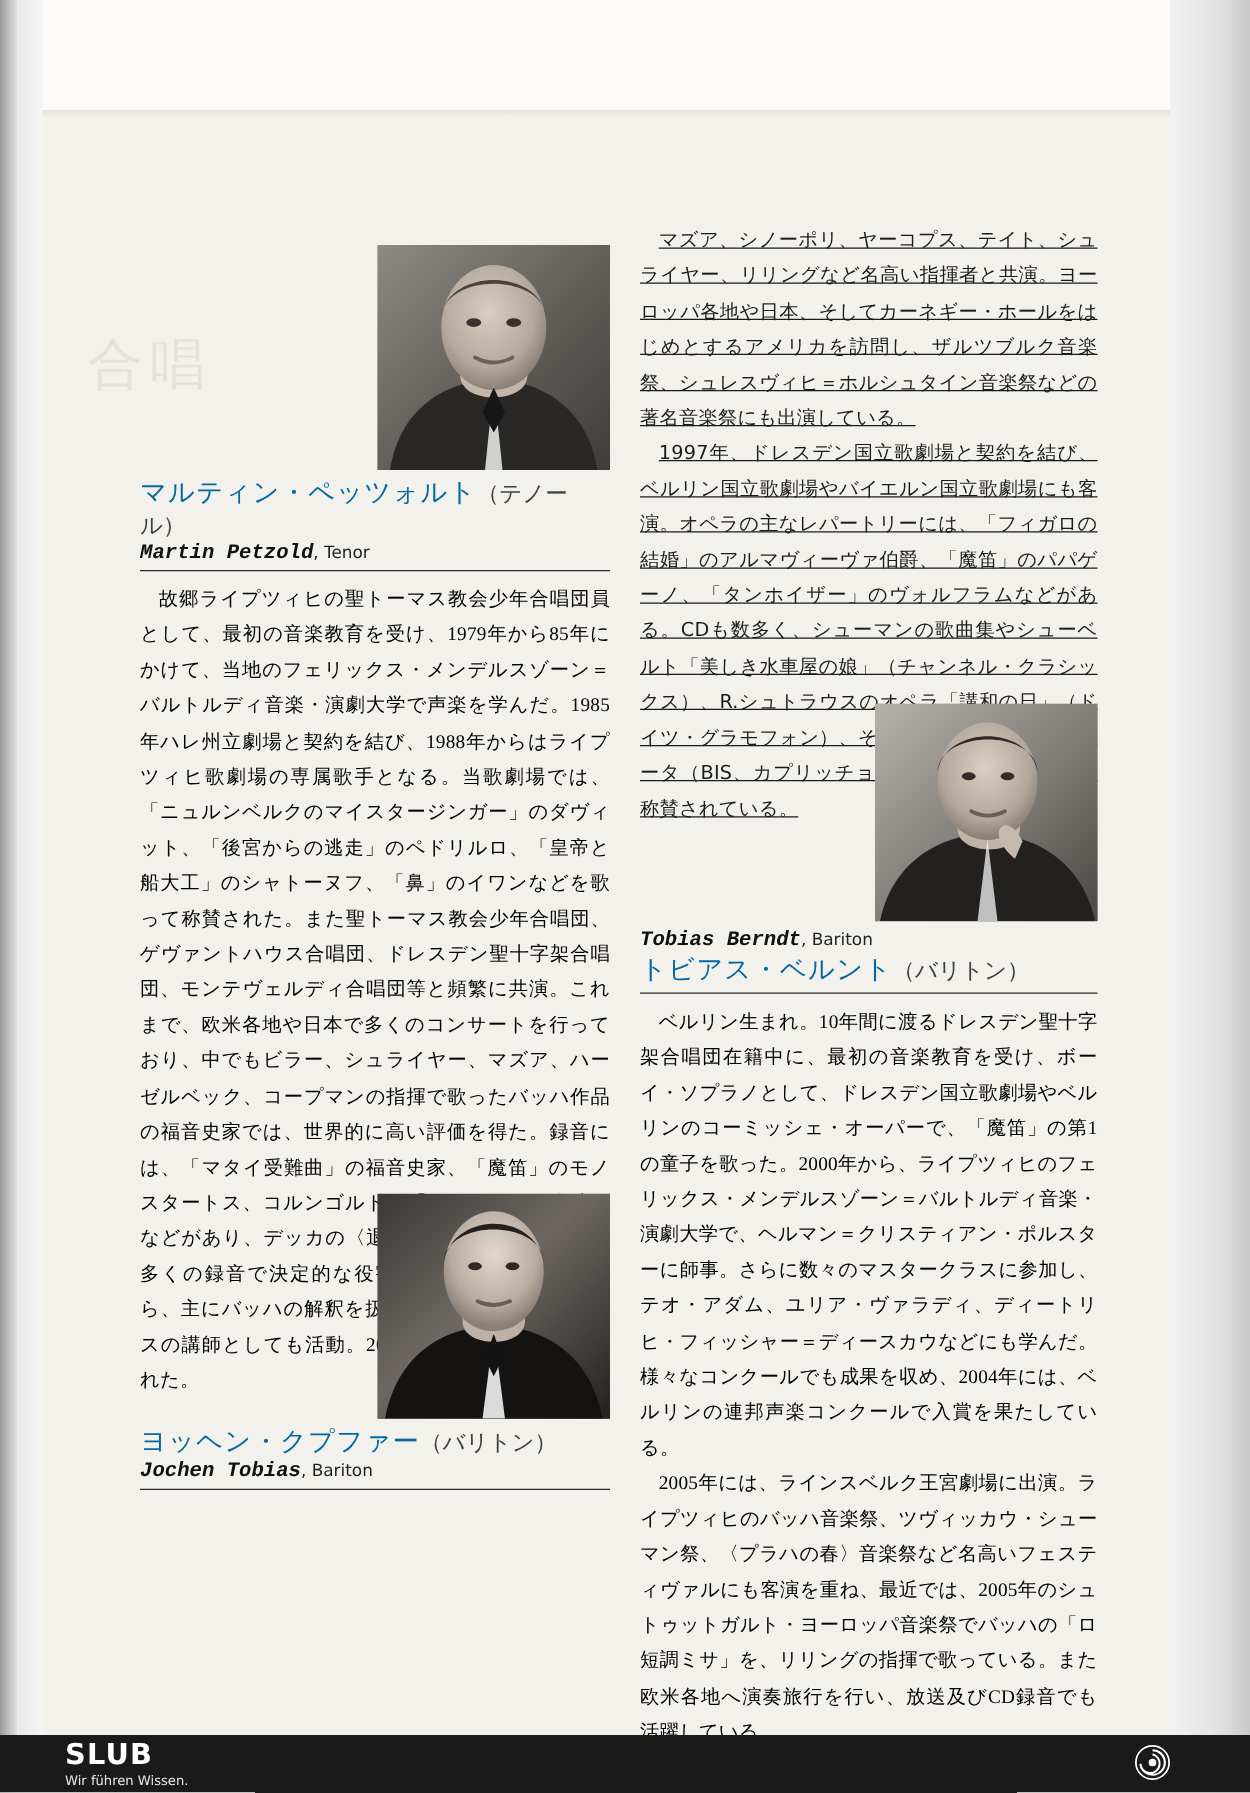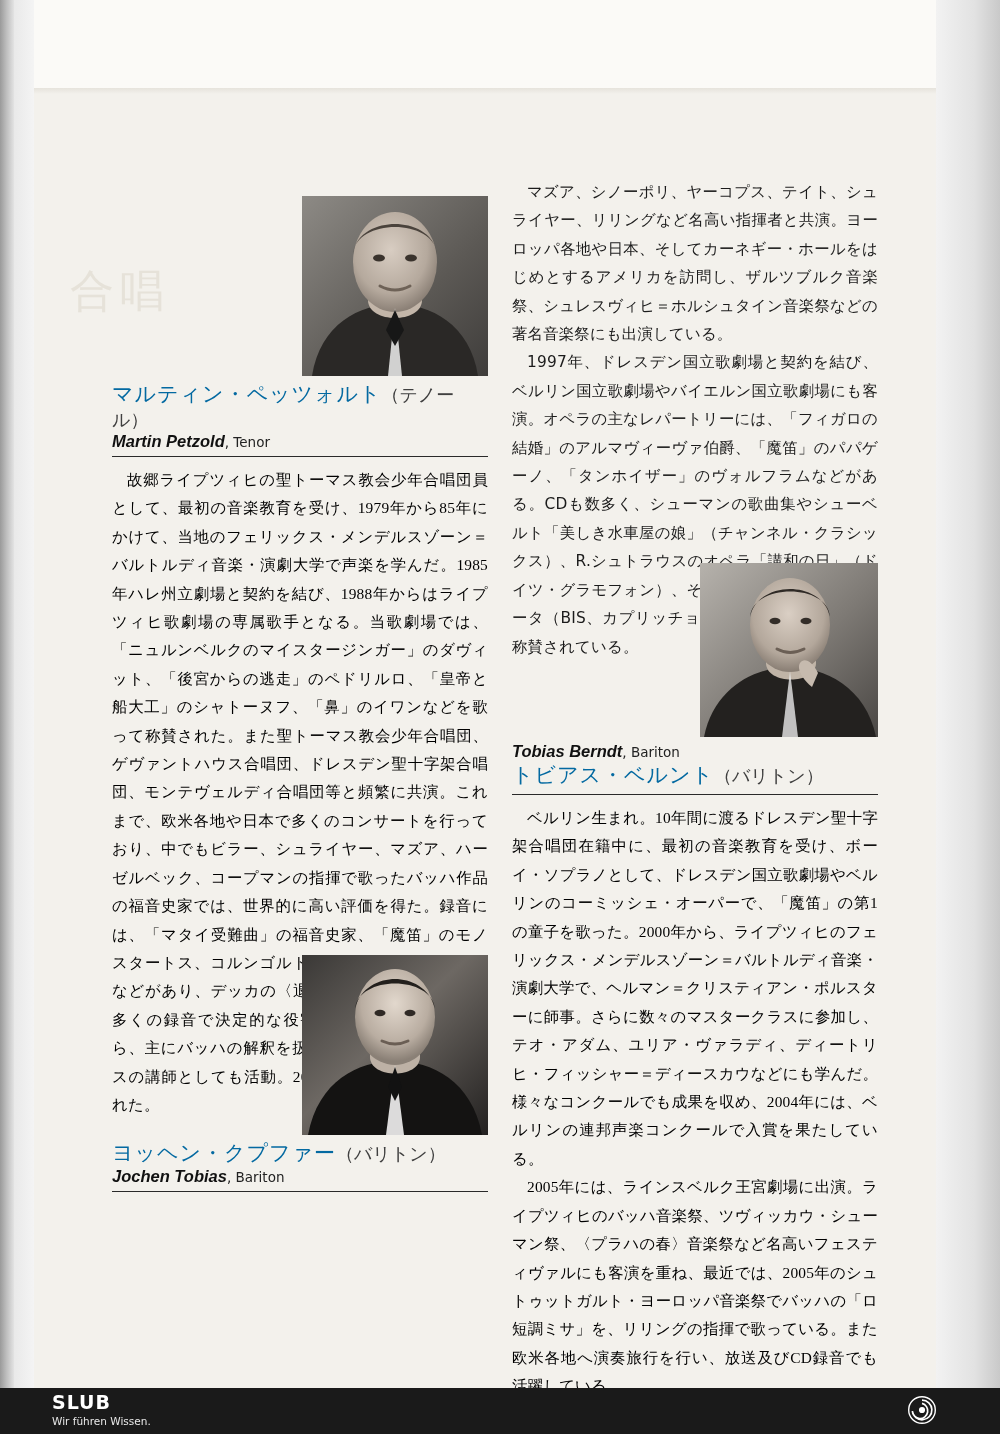--- a/index.html
+++ b/index.html
@@ -81,21 +81,21 @@
     color: #efece5;
     font-family: "DejaVu Sans", sans-serif;
   }
 
   
   .col {
     position: absolute;
     font-family: "DejaVu Sans", sans-serif;
     color: #1b1b1b;
   }
-  .col-right { left: 512px; top: 178px; width: 366px; }
+  .col-right { left: 512px; top: 178px; width: 366px; text-decoration: underline; }
 
   .para {
     font-size: 15.4px;
     line-height: 28.4px;
     text-align: justify;
     margin: 0 0 0 0;
     text-indent: 0;
     letter-spacing: 0.2px;
   }
   .para.indent { text-indent: 15px; }
@@ -126,21 +126,21 @@
     color: #0369a1;
     display: inline;
   }
   .bio-voice-ja {
     font-family: "DejaVu Sans", sans-serif;
     font-size: 18px;
     color: #404040;
     display: inline;
   }
   .bio-name-latin {
-    font-family: Liberation Sans, sans-serif;
+    font-family: Liberation Mono, monospace;
     font-style: italic;
     font-weight: bold;
     font-size: 16.5px;
     color: #111;
     display: inline;
   }
   .bio-voice-latin {
     font-family: "DejaVu Sans", sans-serif;
     font-size: 13.5px;
     color: #222;
@@ -166,21 +166,21 @@
     color: #ffffff;
   }
   .slub-wrap {
     position: absolute;
     left: 52px; top: 5px;
     line-height: 1;
   }
   .slub-logo {
     font-family: "DejaVu Sans", sans-serif;
     font-weight: bold;
-    font-size: 19px;
+    font-size: 23px;
     letter-spacing: 1px;
     color: #ffffff;
   }
   .slub-tag {
     font-family: "DejaVu Sans", sans-serif;
     font-size: 10.5px;
     color: #e8e8e8;
     margin-top: 4px;
     text-align: right;
   }

